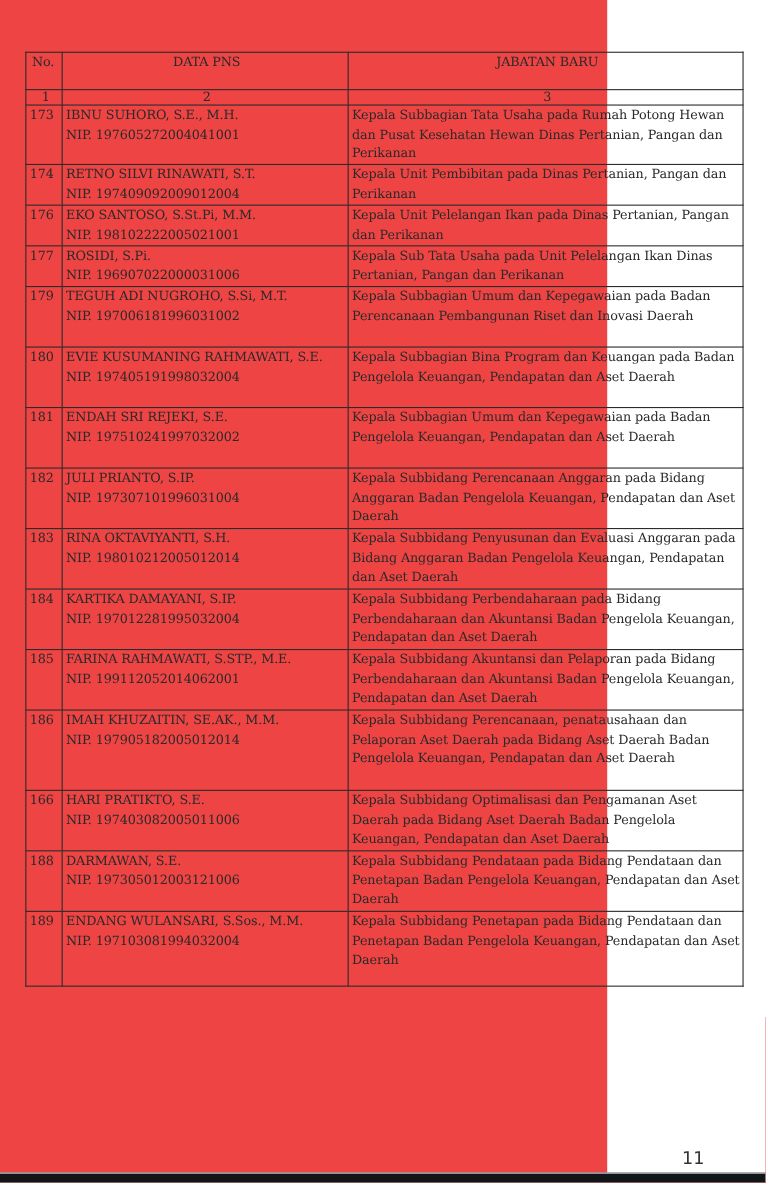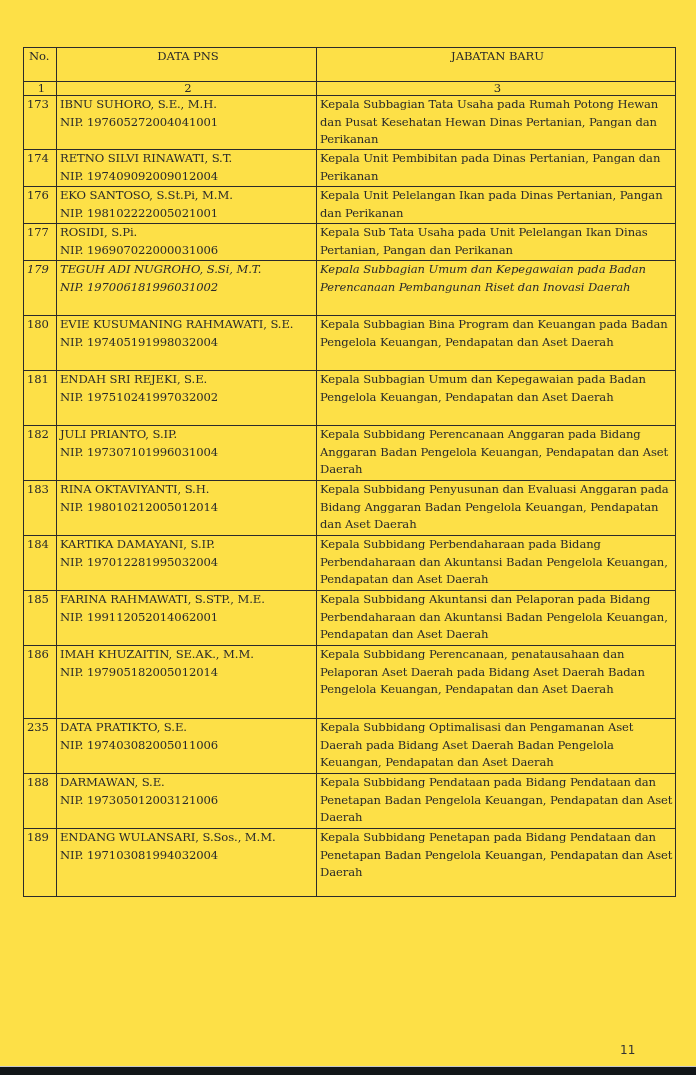--- a/index.html
+++ b/index.html
@@ -1,39 +1,39 @@
 <!DOCTYPE html>
 <html><head>
 <meta charset="utf-8">
 <style>
   html, body { margin: 0; padding: 0; }
   body {
     width: 696px; height: 1075px; background: #ffffff; position: relative; overflow: hidden;
     font-family: "DejaVu Serif", "Liberation Serif", serif; color: #2a2a2a;
   }
-  .page { position: absolute; left: 0; top: 0; width: 696px; height: 1066px; background: #fde047; }
+  .page { position: absolute; left: 0; top: 0; width: 552px; height: 1066px; background: #ef4444; }
   table.pns {
     position: absolute; left: 23px; top: 47px; width: 652px;
     border-collapse: collapse; table-layout: fixed;
     font-size: 11.6px; line-height: 17.6px; letter-spacing: -0.1px;
   }
   table.pns td, table.pns th {
     border: 1.5px solid #2b2b2b; padding: 0 0 0 3px; vertical-align: top;
     font-weight: normal; white-space: normal; overflow: hidden;
   }
   col.c-no { width: 33px; } col.c-data { width: 260px; } col.c-jab { width: 359px; }
   th.hd { height: 33px; vertical-align: middle; text-align: center; padding: 0; }
   th.hd.no { text-align: left; padding-left: 5px; }
   td.idx { text-align: center; height: 13px; line-height: 13px; padding: 0; }
   td.num { padding-left: 1px; }
   .name, .nip { display: block; white-space: nowrap; }
   .nip { padding-left: 0; }
   .page-number {
     position: absolute; left: 620px; top: 1043px; font-family: "DejaVu Sans", sans-serif;
-    font-size: 12px; color: #333;
+    font-size: 16px; color: #333;
   }
   .bottom-bar { position: absolute; left: 0; top: 1066px; width: 696px; height: 9px; background: #111518; border-top: 1px solid #c9c9c9; }
 </style>
 </head>
 <body>
 
 <div class="page">
   <table class="pns">
     <colgroup>
         <col class="c-no">
@@ -78,21 +78,21 @@
           <td>Kepala Unit Pelelangan Ikan pada Dinas Pertanian, Pangan dan Perikanan</td>
         </tr>
         <tr style="height: 37px;">
           <td class="num">177</td>
           <td>
             <span class="name">ROSIDI, S.Pi.</span>
             <span class="nip">NIP. 196907022000031006</span>
           </td>
           <td>Kepala Sub Tata Usaha pada Unit Pelelangan Ikan Dinas Pertanian, Pangan dan Perikanan</td>
         </tr>
-        <tr style="height: 55px; font-style: italic;">
+        <tr style="height: 55px;">
           <td class="num">179</td>
           <td>
             <span class="name">TEGUH ADI NUGROHO, S.Si, M.T.</span>
             <span class="nip">NIP. 197006181996031002</span>
           </td>
           <td>Kepala Subbagian Umum dan Kepegawaian pada Badan Perencanaan Pembangunan Riset dan Inovasi Daerah</td>
         </tr>
         <tr style="height: 55px;">
           <td class="num">180</td>
           <td>
@@ -143,23 +143,23 @@
         </tr>
         <tr style="height: 73px;">
           <td class="num">186</td>
           <td>
             <span class="name">IMAH KHUZAITIN, SE.AK., M.M.</span>
             <span class="nip">NIP. 197905182005012014</span>
           </td>
           <td>Kepala Subbidang Perencanaan, penatausahaan dan Pelaporan Aset Daerah pada Bidang Aset Daerah Badan Pengelola Keuangan, Pendapatan dan Aset Daerah</td>
         </tr>
         <tr style="height: 55px;">
-          <td class="num">235</td>
+          <td class="num">166</td>
           <td>
-            <span class="name">DATA PRATIKTO, S.E.</span>
+            <span class="name">HARI PRATIKTO, S.E.</span>
             <span class="nip">NIP. 197403082005011006</span>
           </td>
           <td>Kepala Subbidang Optimalisasi dan Pengamanan Aset Daerah pada Bidang Aset Daerah Badan Pengelola Keuangan, Pendapatan dan Aset Daerah</td>
         </tr>
         <tr style="height: 55px;">
           <td class="num">188</td>
           <td>
             <span class="name">DARMAWAN, S.E.</span>
             <span class="nip">NIP. 197305012003121006</span>
           </td>

